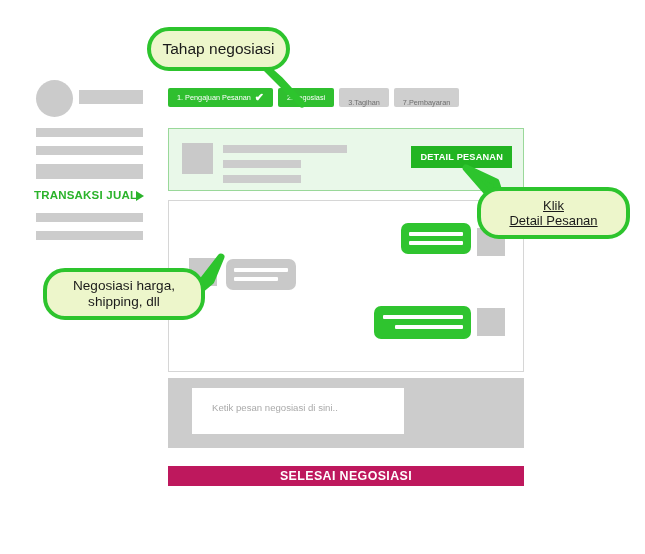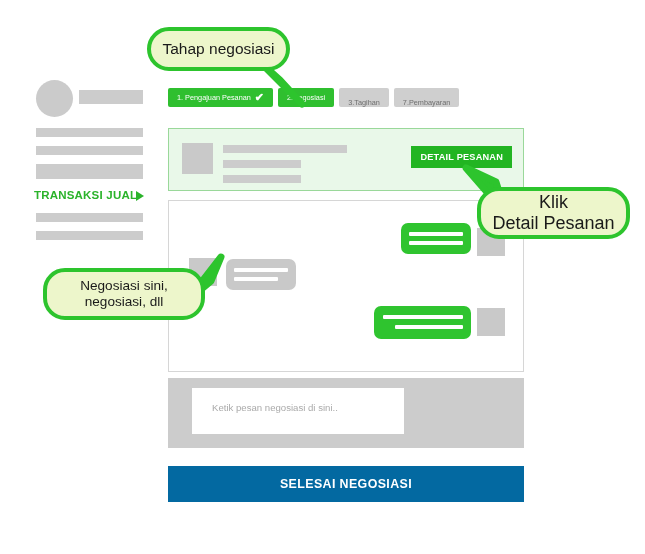--- a/index.html
+++ b/index.html
@@ -138,22 +138,22 @@
   #message-placeholder {
     position: absolute; left: 14px; top: 14px;
     font-size: 9.6px; color: #aaaaaa;
     white-space: nowrap;
     padding-left: 6px;
   }
 
   
   #selesai-btn {
     position: absolute; left: 168px; top: 466px;
-    width: 356px; height: 36px;
-    background: #0369a1; color: #ffffff;
+    width: 356px; height: 20px;
+    background: #be185d; color: #ffffff;
     display: flex; align-items: center; justify-content: center;
     font-size: 12.4px; font-weight: bold; letter-spacing: .4px;
   }
 
   
   .callout {
     position: absolute;
     background: #edf6cb;
     border: 4px solid #2dc42d;
     border-radius: 22px;
@@ -165,21 +165,21 @@
   }
   .callout-text { line-height: 1.18; }
   .tail { position: absolute; z-index: 29; }
   .tail svg { display: block; overflow: visible; }
 
   #callout-tahap { left: 147px; top: 27px; width: 143px; height: 44px; }
   #callout-tahap .callout-text { font-size: 15.5px; }
   #tail-tahap { left: 258px; top: 60px; }
 
   #callout-klik { left: 477px; top: 187px; width: 153px; height: 52px; }
-  #callout-klik .callout-text { font-size: 18px; }
+  #callout-klik .callout-text { font-size: 13px; text-decoration: underline; }
   #tail-klik { left: 462px; top: 166px; }
 
   #callout-nego { left: 43px; top: 268px; width: 162px; height: 52px; }
   #callout-nego .callout-text { font-size: 13.6px; }
   #tail-nego { left: 185px; top: 255px; }
 </style>
 </head>
 <body>
 
 <div id="stage">
@@ -276,18 +276,18 @@
     </div>
   </div>
 
   <div class="tail" id="tail-nego">
     <svg width="60" height="60" viewBox="0 0 60 60">
       <path d="M 36 2 L 2 46 L 26 26 Z" fill="#2dc42d" stroke="#2dc42d" stroke-width="7" stroke-linejoin="round"></path>
     </svg>
   </div>
   <div class="callout" id="callout-nego">
     <div class="callout-text">
-      <span>Negosiasi sini,</span><br>
-      <span>negosiasi, dll</span>
+      <span>Negosiasi harga,</span><br>
+      <span>shipping, dll</span>
     </div>
   </div>
 
 </div>
 
 </body></html>

